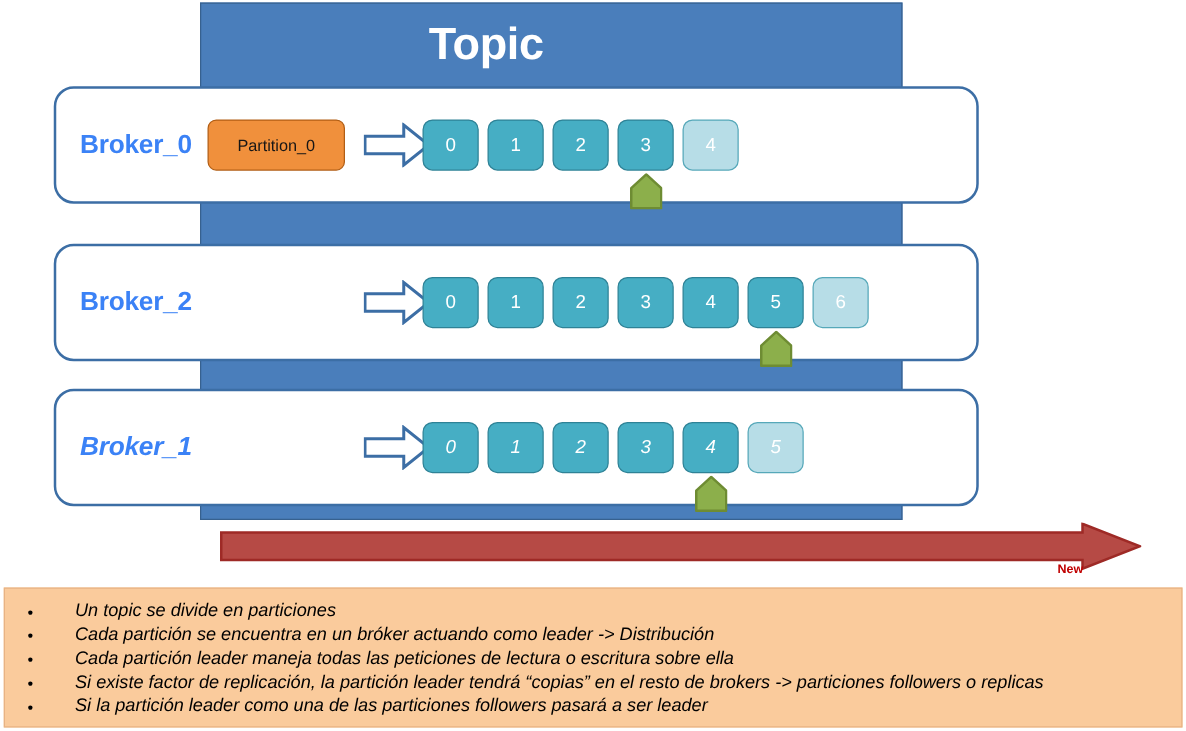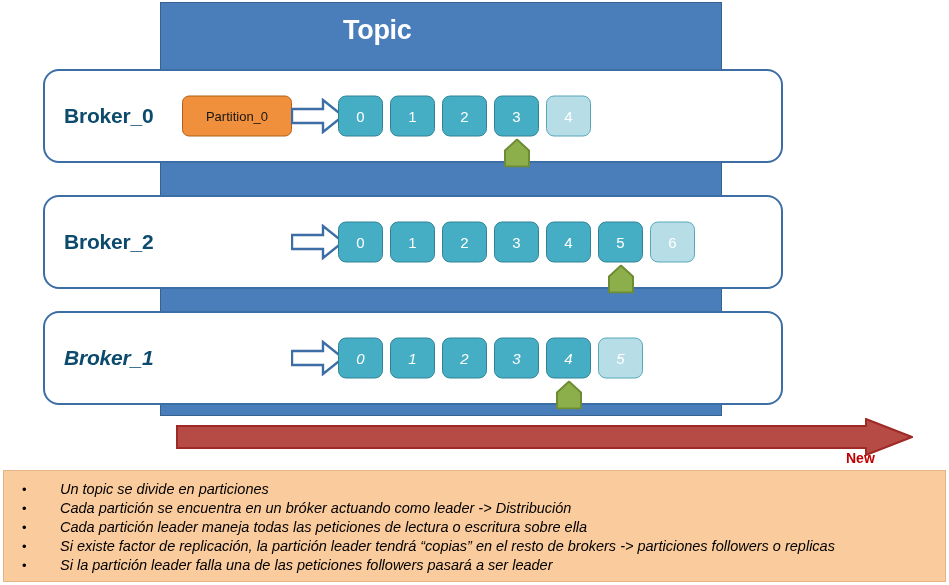--- a/index.html
+++ b/index.html
@@ -23,21 +23,21 @@
     width: 562px;
     height: 414px;
     background: #4A7EBB;
     border: 1px solid #37618F;
     box-sizing: border-box;
   }
   #topic-title {
     position: absolute;
     left: 182px;
     top: 14px;
-    font-size: 27px;
+    font-size: 36px;
     font-weight: bold;
     color: #ffffff;
     letter-spacing: -0.3px;
     line-height: 1;
   }
 
   
   .broker-row {
     position: absolute;
     left: 43px;
@@ -52,28 +52,28 @@
   #broker-row-1 { top: 195px; }
   #broker-row-2 { top: 311px; font-style: italic; }
 
   .broker-label {
     position: absolute;
     left: 19px;
     top: 50%;
     transform: translateY(-50%);
     font-size: 21px;
     font-weight: bold;
-    color: #0c4a6e;
+    color: #3b82f6;
     white-space: nowrap;
     letter-spacing: -0.2px;
   }
 
   .partition-box {
     position: absolute;
-    left: 137px;
+    left: 121px;
     top: 50%;
     transform: translateY(-50%);
     width: 110px;
     height: 41px;
     background: #F0903C;
     border: 1.6px solid #B25E14;
     border-radius: 7px;
     box-sizing: border-box;
     display: flex;
     align-items: center;
@@ -146,21 +146,21 @@
     top: 450px;
     font-size: 13px;
     font-weight: bold;
     color: #C00000;
     margin-top: 44px;
   }
   #label-new {
     position: absolute;
     left: 846px;
     top: 450px;
-    font-size: 14px;
+    font-size: 10px;
     font-weight: bold;
     color: #C00000;
   }
 
   
   #notes-panel {
     position: absolute;
     left: 3px;
     top: 470px;
     width: 943px;
@@ -307,15 +307,15 @@
     <div class="note-line">
       <span class="note-bullet">•</span>
       <span class="note-text">Cada partición leader maneja todas las peticiones de lectura o escritura sobre ella</span>
     </div>
     <div class="note-line">
       <span class="note-bullet">•</span>
       <span class="note-text">Si existe factor de replicación, la partición leader tendrá “copias” en el resto de brokers -&gt; particiones followers o replicas</span>
     </div>
     <div class="note-line">
       <span class="note-bullet">•</span>
-      <span class="note-text">Si la partición leader falla una de las peticiones followers pasará a ser leader</span>
+      <span class="note-text">Si la partición leader como una de las particiones followers pasará a ser leader</span>
     </div>
   </div>
 
 </body></html>

